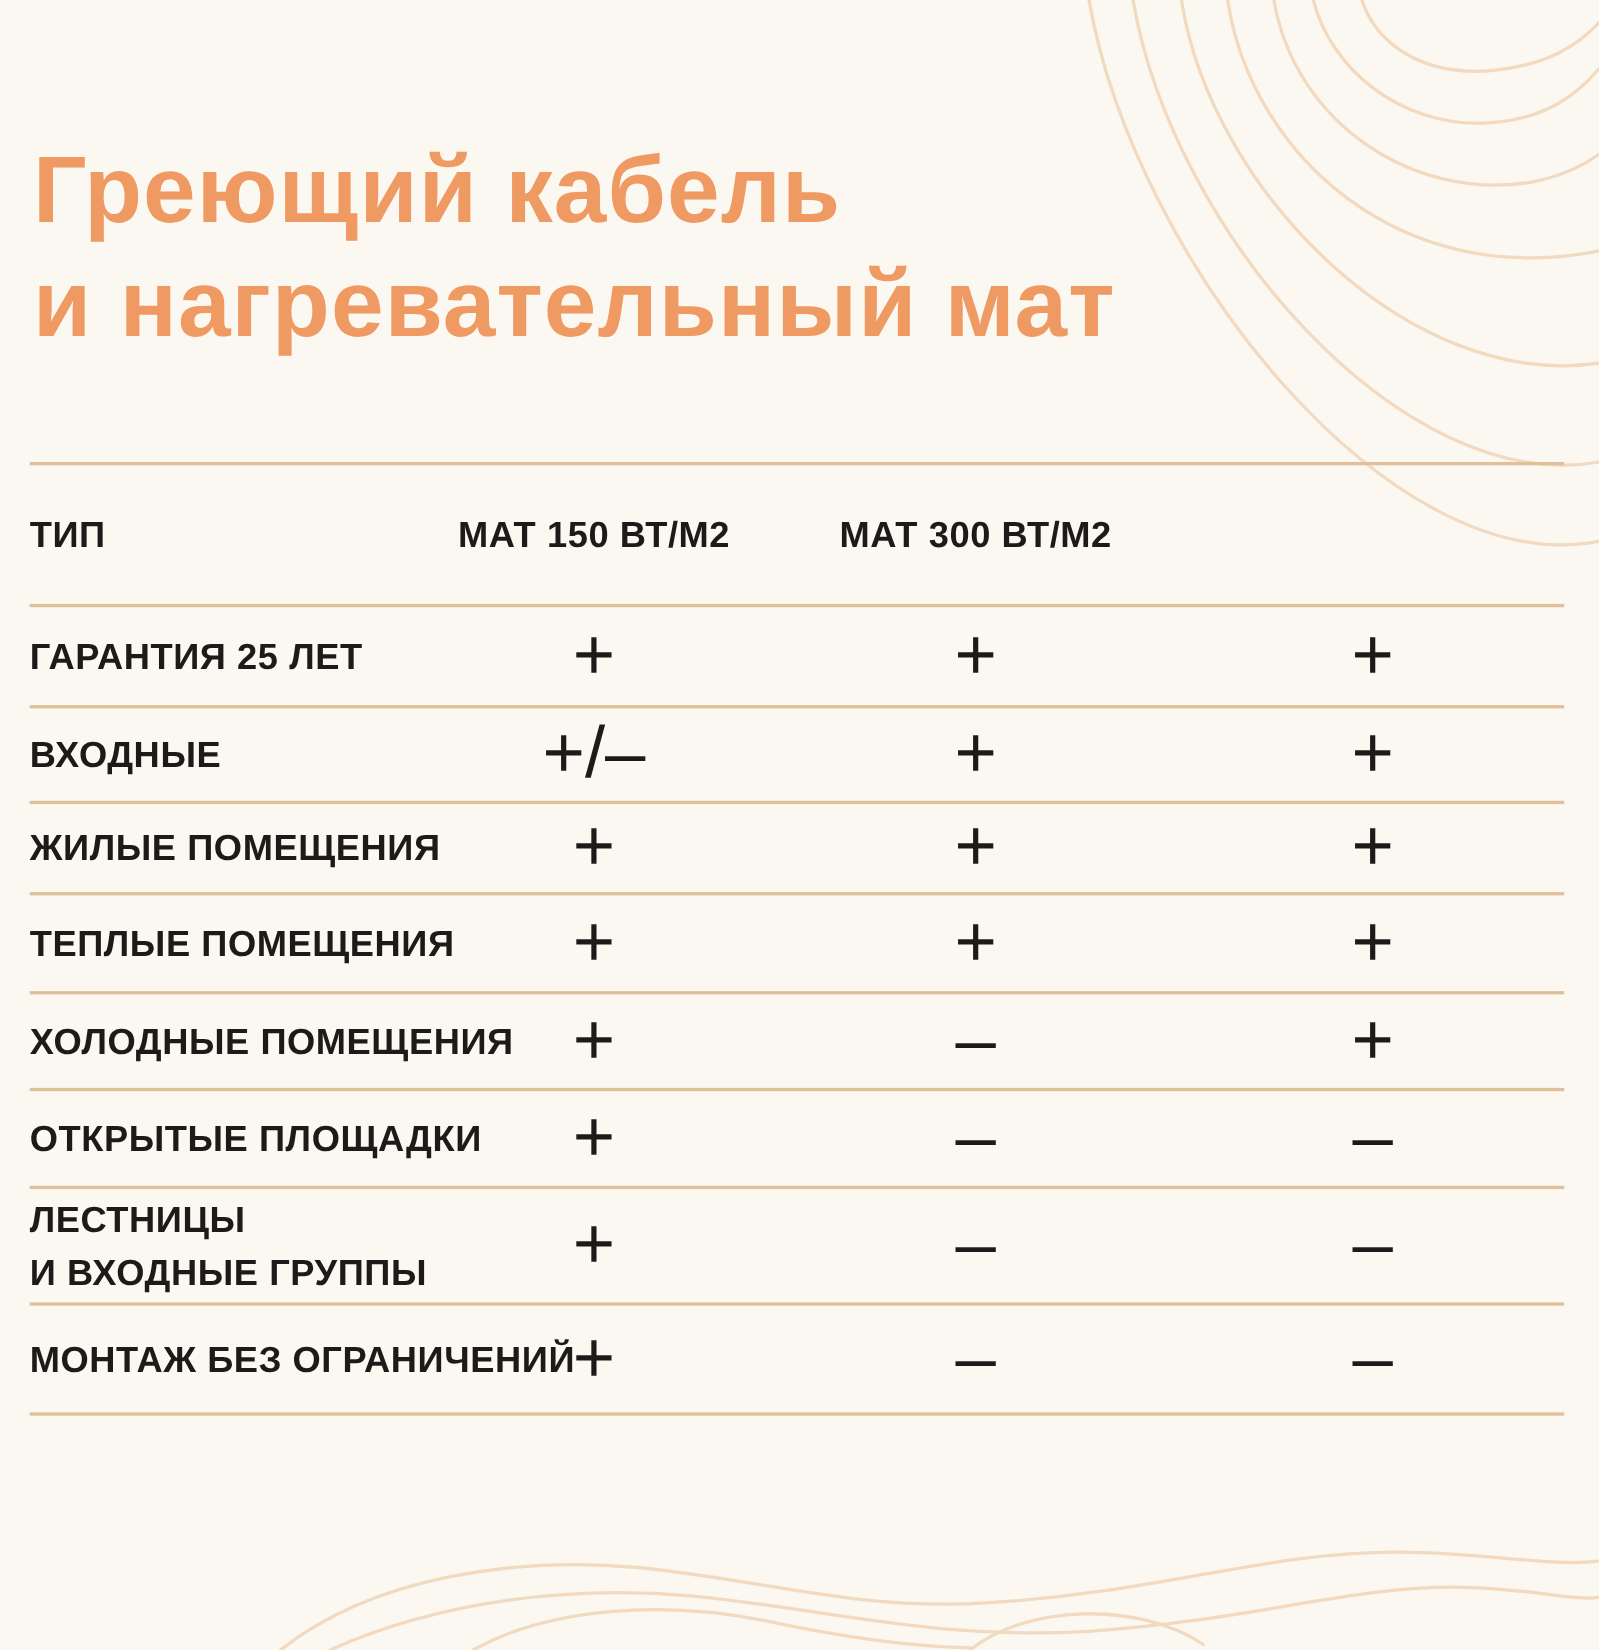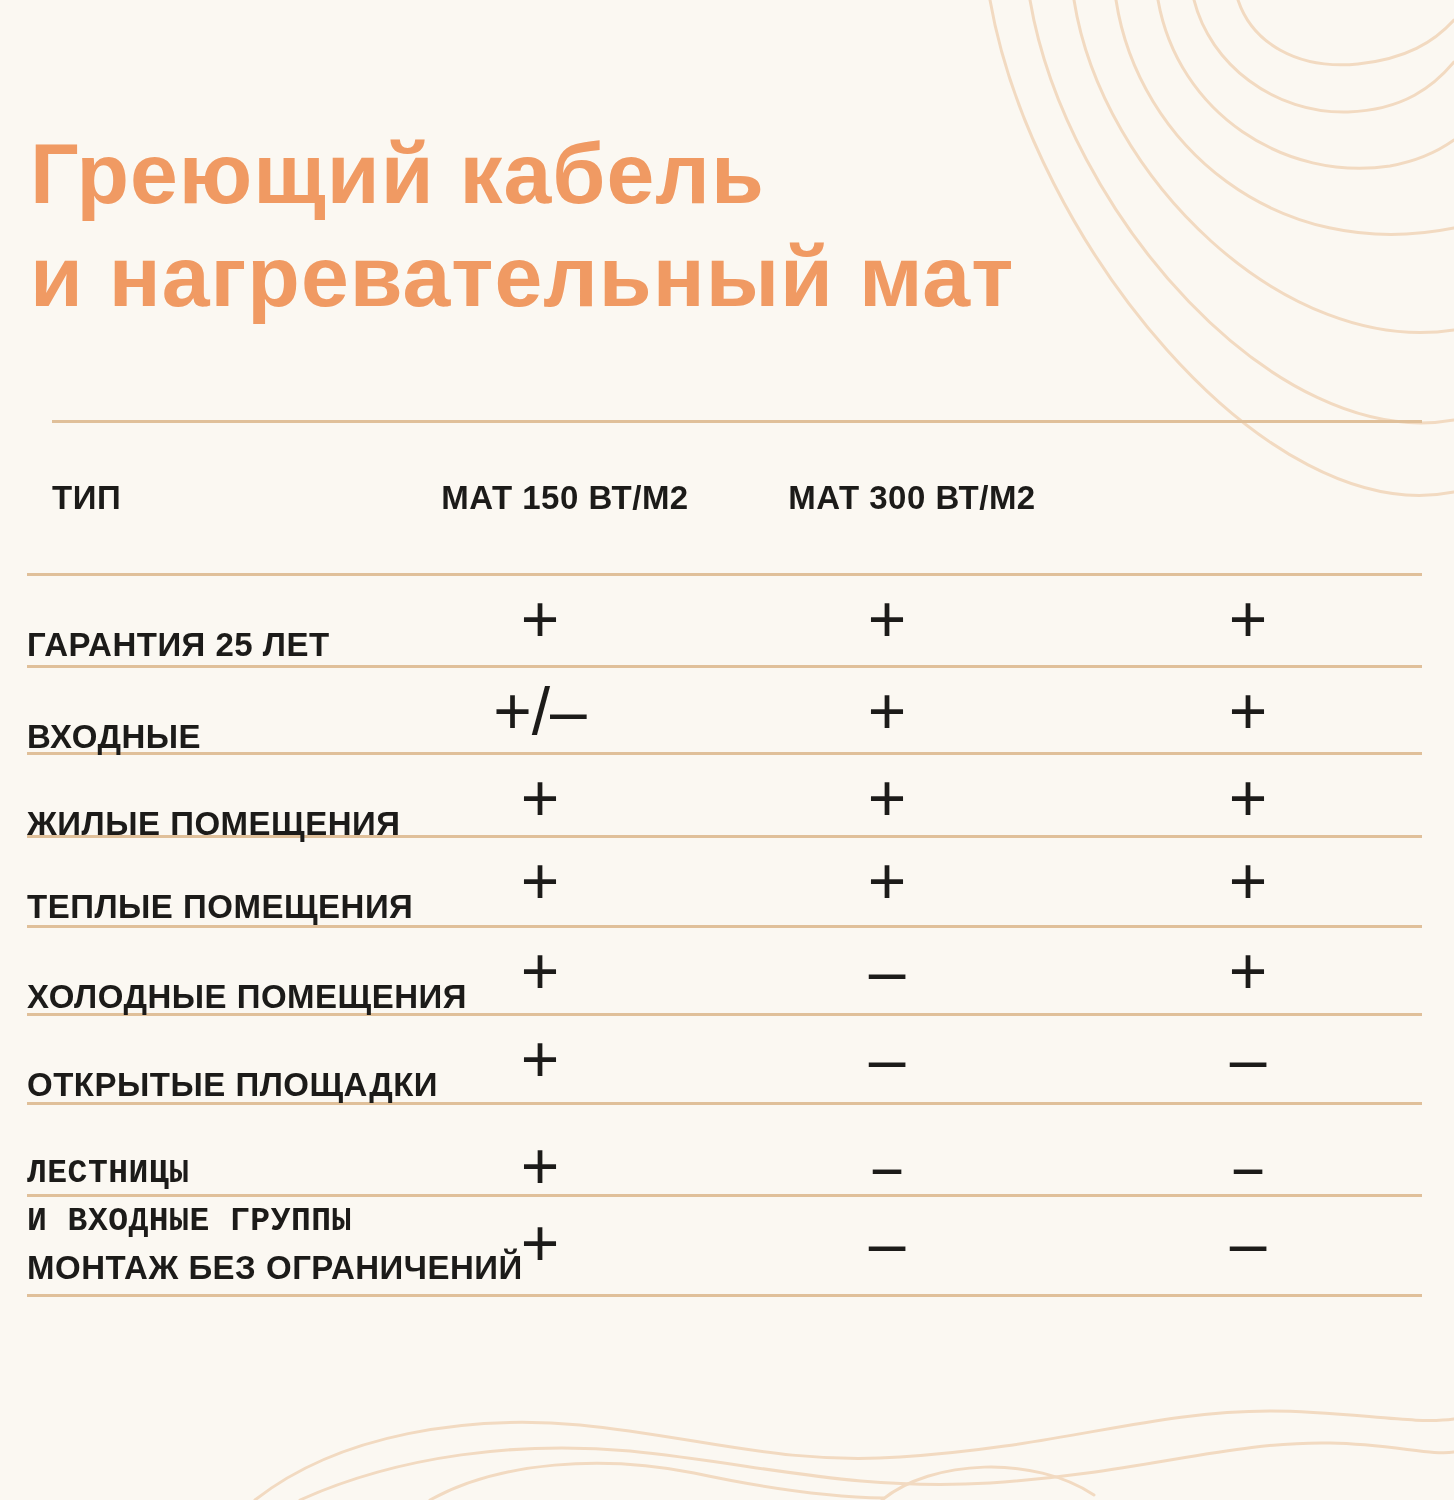--- a/index.html
+++ b/index.html
@@ -41,46 +41,45 @@
     width:1395px;
     z-index:1;
   }
   .row{
     display:grid;
     grid-template-columns:353px 320px 374px 348px;
     align-items:center;
     border-top:3px solid var(--divider);
   }
   .table{border-bottom:0;}
-  .row.header{height:153px;margin-left:25px;}
+  .row.header{height:129px;}
   .row.r1{height:92px;}
   .row.r2{height:87px;}
   .row.r3{height:83px;}
   .row.r4{height:90px;}
   .row.r5{height:88px;}
   .row.r6{height:89px;}
-  .row.r7{height:92px;font-family:Liberation Mono, monospace;}
+  .row.r7{height:106px;}
   .row.r8{height:100px;}
   .row.end{height:0;border-top:3px solid var(--divider);}
 
   .cell{min-width:0;}
   .cell.head{
     font-size:33px;
     font-weight:700;
     line-height:1.65;
     letter-spacing:0.5px;
   }
   .cell.head.center{text-align:center;}
   .cell.label{
     font-size:33px;
     font-weight:700;
     letter-spacing:0.5px;
     line-height:1.45;
     white-space:pre;
-    margin-top:45px;
   }
   .cell.value{
     font-size:66px;
     font-weight:400;
     text-align:center;
     line-height:1;
     padding-bottom:6px;
   }
 </style>
 </head>

